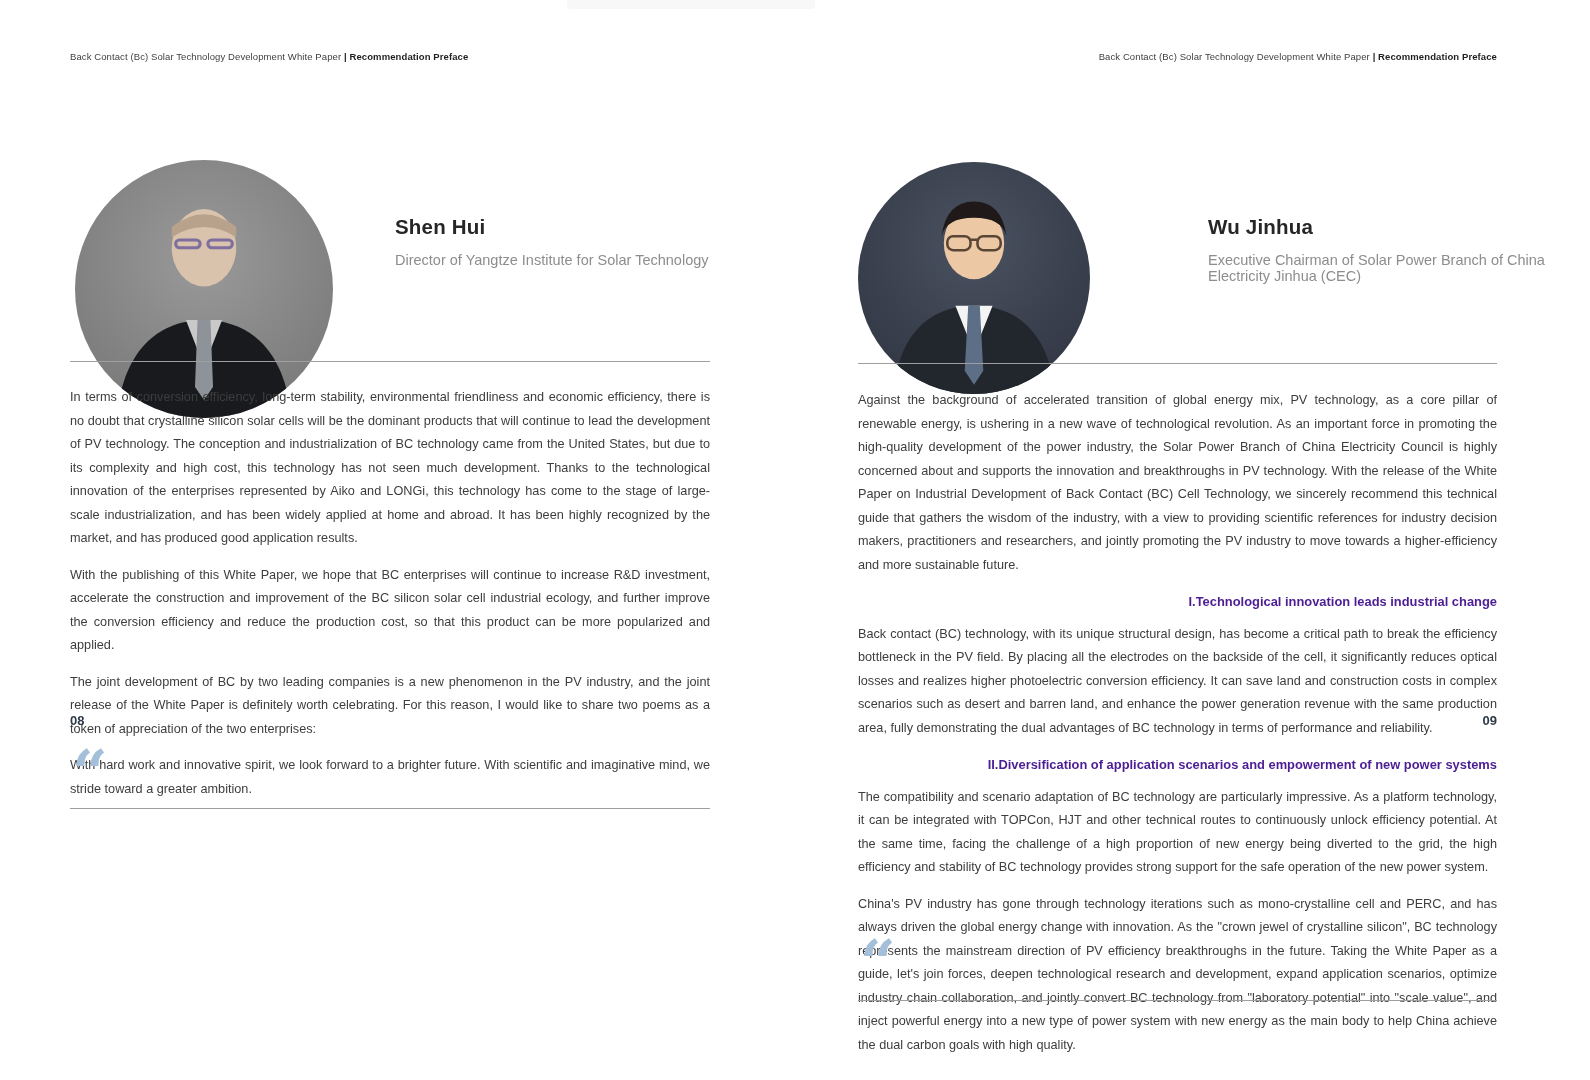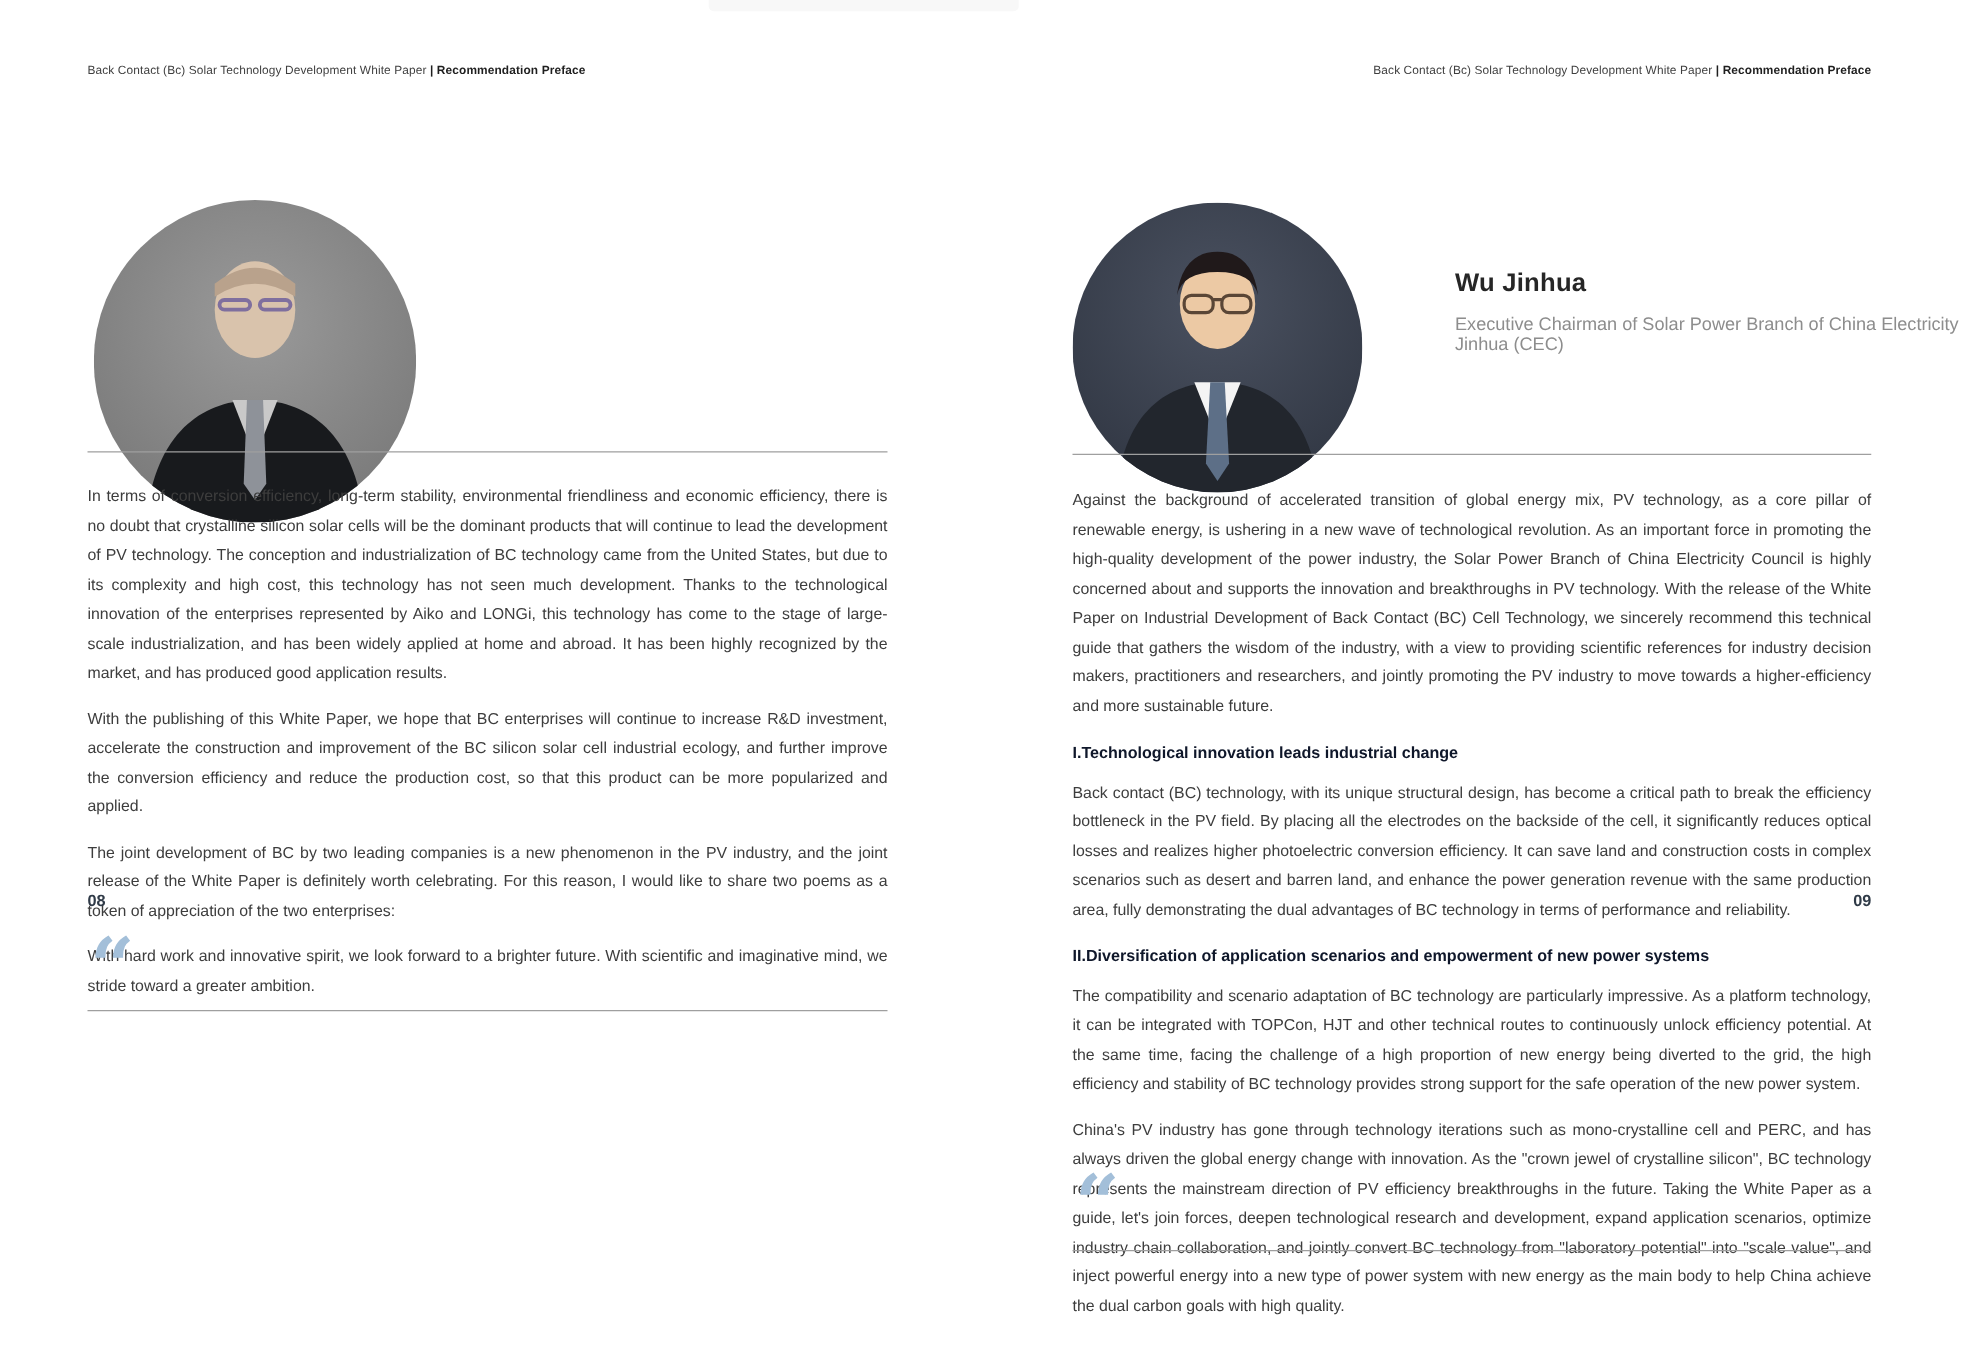--- a/index.html
+++ b/index.html
@@ -25,21 +25,21 @@
     position: absolute; top: 51px;
     font-size: 9.5px; color: #3f3f3f; letter-spacing: .1px;
     white-space: nowrap;
   }
   .page-left  .running-head { left: 70px; }
   .page-right .running-head { right: 93px; }
   .running-head b { color: #1f1f1f; font-weight: 700; }
 
   .profile { position: absolute; top: 160px; display: flex; align-items: flex-start; }
   .page-left  .profile { left: 75px; }
-  .page-right .profile { left: 63px; }
+  .page-right .profile { left: 63px; gap: 44px; }
   .avatar {
     width: 258px; height: 258px; border-radius: 50%;
     overflow: hidden; flex: 0 0 auto;
   }
   .page-right .avatar { width: 232px; height: 232px; margin-top: 2px; }
   .avatar svg { width: 100%; height: 100%; display: block; }
   .profile-text { padding-top: 55px; }
   .page-left  .profile-text { margin-left: 62px; }
   .page-right .profile-text { margin-left: 74px; }
   .profile-name {
@@ -59,22 +59,22 @@
 
   .body-col {
     position: absolute; top: 386px;
     text-align: justify;
     font-size: 12.7px; line-height: 23.5px; color: #3d3d3d;
   }
   .page-left  .body-col { left: 70px; right: 85px; }
   .page-right .body-col { left: 63px; right: 93px; top: 389px; }
   .body-col p { margin-bottom: 13px; }
   .body-col h3 {
-    font-size: 12.9px; font-weight: 700; color: #0f172a;
-    margin: 4px 0 9px 0; text-align: left;
+    font-size: 12.9px; font-weight: 700; color: #4c1d95;
+    margin: 4px 0 9px 0; text-align: right;
   }
 
   .quote-block { position: absolute; }
   .page-left  .quote-block { left: 72px; top: 742px; }
   .page-right .quote-block { left: 65px; top: 932px; }
   .quote-glyph {
     font-family: "DejaVu Serif", "Liberation Serif", serif;
     font-size: 62px; line-height: 1; color: #a3bfd9; font-weight: 700;
     letter-spacing: -4px;
   }
@@ -111,20 +111,24 @@
         </defs>
         <rect width="100" height="100" fill="url(#bgL)"></rect>
         <ellipse cx="50" cy="34" rx="12.5" ry="15" fill="#d9c3ac"></ellipse>
         <path d="M37.5,30 Q50,22 62.5,30 L62.5,26 Q50,16 37.5,26 Z" fill="#b9a28c"></path>
         <rect x="39" y="31" width="9.5" height="3" rx="1.5" fill="none" stroke="#7f6f9e" stroke-width="1.2"></rect>
         <rect x="51.5" y="31" width="9.5" height="3" rx="1.5" fill="none" stroke="#7f6f9e" stroke-width="1.2"></rect>
         <path d="M16,102 C18,72 34,62 50,62 C66,62 82,72 84,102 Z" fill="#181a1d"></path>
         <polygon points="43,62 57,62 50,80" fill="#c9c9c9"></polygon>
         <path d="M47.5,62 L52.5,62 L53.5,88 L50,93 L46.5,88 Z" fill="#8e9299"></path>
       </svg>
+    </div>
+    <div class="profile-text">
+      <div class="profile-name">Shen Hui</div>
+      <div class="profile-title">Director of Yangtze Institute for Solar Technology</div>
     </div>
   </div>
 
   <div class="rule rule-top"></div>
 
   <div class="body-col">
     <p>In terms of conversion efficiency, long-term stability, environmental friendliness and economic efficiency, there is no doubt that crystalline silicon solar cells will be the dominant products that will continue to lead the development of PV technology. The conception and industrialization of BC technology came from the United States, but due to its complexity and high cost, this technology has not seen much development. Thanks to the technological innovation of the enterprises represented by Aiko and LONGi, this technology has come to the stage of large-scale industrialization, and has been widely applied at home and abroad. It has been highly recognized by the market, and has produced good application results.</p>
     <p>With the publishing of this White Paper, we hope that BC enterprises will continue to increase R&amp;D investment, accelerate the construction and improvement of the BC silicon solar cell industrial ecology, and further improve the conversion efficiency and reduce the production cost, so that this product can be more popularized and applied.</p>
     <p>The joint development of BC by two leading companies is a new phenomenon in the PV industry, and the joint release of the White Paper is definitely worth celebrating. For this reason, I would like to share two poems as a token of appreciation of the two enterprises:</p>
     <p>With hard work and innovative spirit, we look forward to a brighter future. With scientific and imaginative mind, we stride toward a greater ambition.</p>

